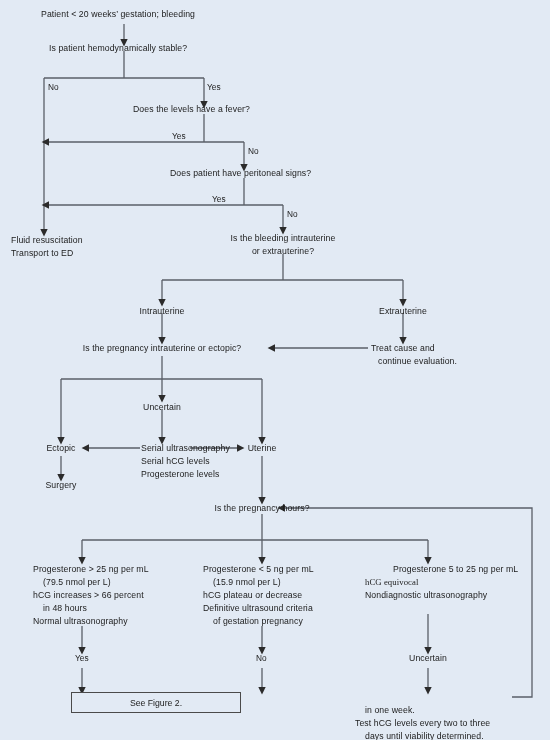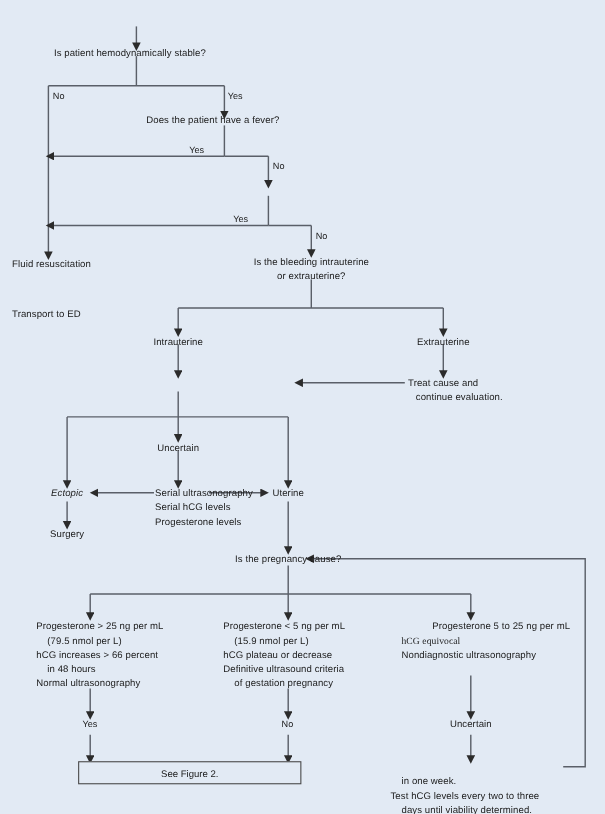--- a/index.html
+++ b/index.html
@@ -110,51 +110,54 @@
 
       <line x1="82" y1="668" x2="82" y2="690" marker-end="url(#ah)"></line>
       <line x1="262" y1="668" x2="262" y2="690" marker-end="url(#ah)"></line>
 
       <line x1="428" y1="668" x2="428" y2="690" marker-end="url(#ah)"></line>
 
       <path d="M512,697 L532,697 L532,508 L282,508" marker-end="url(#ah)"></path>
     </g>
   </svg>
 
+  <div class="node lft" style="left:41px;top:8px;">Patient &lt; 20 weeks’ gestation; bleeding</div>
 
   <div class="node lft" style="left:49px;top:42px;">Is patient hemodynamically stable?</div>
 
-  <div class="node lft" style="left:133px;top:103px;">Does the patient have a fever?</div>
+  <div class="node lft" style="left:133px;top:103px;">Does the levels have a fever?</div>
 
+  <div class="node lft" style="left:170px;top:167px;">Does patient have peritoneal signs?</div>
 
   <div class="node lft" style="left:11px;top:234px;">Fluid resuscitation</div>
-  <div class="node lft" style="left:11px;top:247px;margin-top:32px;">Transport to ED</div>
+  <div class="node lft" style="left:11px;top:247px;">Transport to ED</div>
 
   <div class="node ctr" style="left:283px;top:232px;">Is the bleeding intrauterine</div>
   <div class="node ctr" style="left:283px;top:245px;">or extrauterine?</div>
 
   <div class="node ctr" style="left:162px;top:305px;">Intrauterine</div>
   <div class="node ctr" style="left:403px;top:305px;">Extrauterine</div>
 
   <div class="node lft" style="left:371px;top:342px;">Treat cause and</div>
   <div class="node lft" style="left:378px;top:355px;">continue evaluation.</div>
 
+  <div class="node ctr" style="left:162px;top:342px;">Is the pregnancy intrauterine or ectopic?</div>
 
   <div class="node ctr" style="left:162px;top:401px;">Uncertain</div>
 
-  <div class="node ctr" style="left:61px;top:442px;font-style:italic;">Ectopic</div>
+  <div class="node ctr" style="left:61px;top:442px;">Ectopic</div>
   <div class="node ctr" style="left:61px;top:479px;">Surgery</div>
 
   <div class="node lft" style="left:141px;top:442px;">Serial ultrasonography</div>
   <div class="node lft" style="left:141px;top:455px;">Serial hCG levels</div>
   <div class="node lft" style="left:141px;top:468px;">Progesterone levels</div>
 
   <div class="node ctr" style="left:262px;top:442px;">Uterine</div>
 
-  <div class="node ctr" style="left:262px;top:502px;">Is the pregnancy cause?</div>
+  <div class="node ctr" style="left:262px;top:502px;">Is the pregnancy hours?</div>
 
   <div class="node lft" style="left:33px;top:563px;">Progesterone &gt; 25 ng per mL</div>
   <div class="node lft" style="left:33px;top:576px;">    (79.5 nmol per L)</div>
   <div class="node lft" style="left:33px;top:589px;">hCG increases &gt; 66 percent</div>
   <div class="node lft" style="left:33px;top:602px;">    in 48 hours</div>
   <div class="node lft" style="left:33px;top:615px;">Normal ultrasonography</div>
 
   <div class="node lft" style="left:203px;top:563px;">Progesterone &lt; 5 ng per mL</div>
   <div class="node lft" style="left:203px;top:576px;">    (15.9 nmol per L)</div>
   <div class="node lft" style="left:203px;top:589px;">hCG plateau or decrease</div>
@@ -164,21 +167,21 @@
   <div class="node lft" style="left:365px;top:563px;padding-left:28px;">Progesterone 5 to 25 ng per mL</div>
   <div class="node lft" style="left:365px;top:576px;font-family:Liberation Serif, serif;">hCG equivocal</div>
   <div class="node lft" style="left:365px;top:589px;">Nondiagnostic ultrasonography</div>
 
   <div class="node ctr" style="left:428px;top:652px;">Uncertain</div>
 
   <div class="node lft" style="left:355px;top:704px;">    in one week.</div>
   <div class="node lft" style="left:355px;top:717px;">Test hCG levels every two to three</div>
   <div class="node lft" style="left:355px;top:730px;">    days until viability determined.</div>
 
-  <div class="boxnode" style="left:71px;top:692px;width:203px;height:21px;">See Figure 2.</div>
+  <div class="boxnode" style="left:71px;top:692px;width:170px;height:21px;">See Figure 2.</div>
 
   <div class="lbl" style="left:48px;top:82px;">No</div>
   <div class="lbl" style="left:207px;top:82px;">Yes</div>
   <div class="lbl" style="left:172px;top:131px;">Yes</div>
   <div class="lbl" style="left:248px;top:146px;">No</div>
   <div class="lbl" style="left:212px;top:194px;">Yes</div>
   <div class="lbl" style="left:287px;top:209px;">No</div>
   <div class="lbl" style="left:75px;top:653px;">Yes</div>
   <div class="lbl" style="left:256px;top:653px;">No</div>
 

